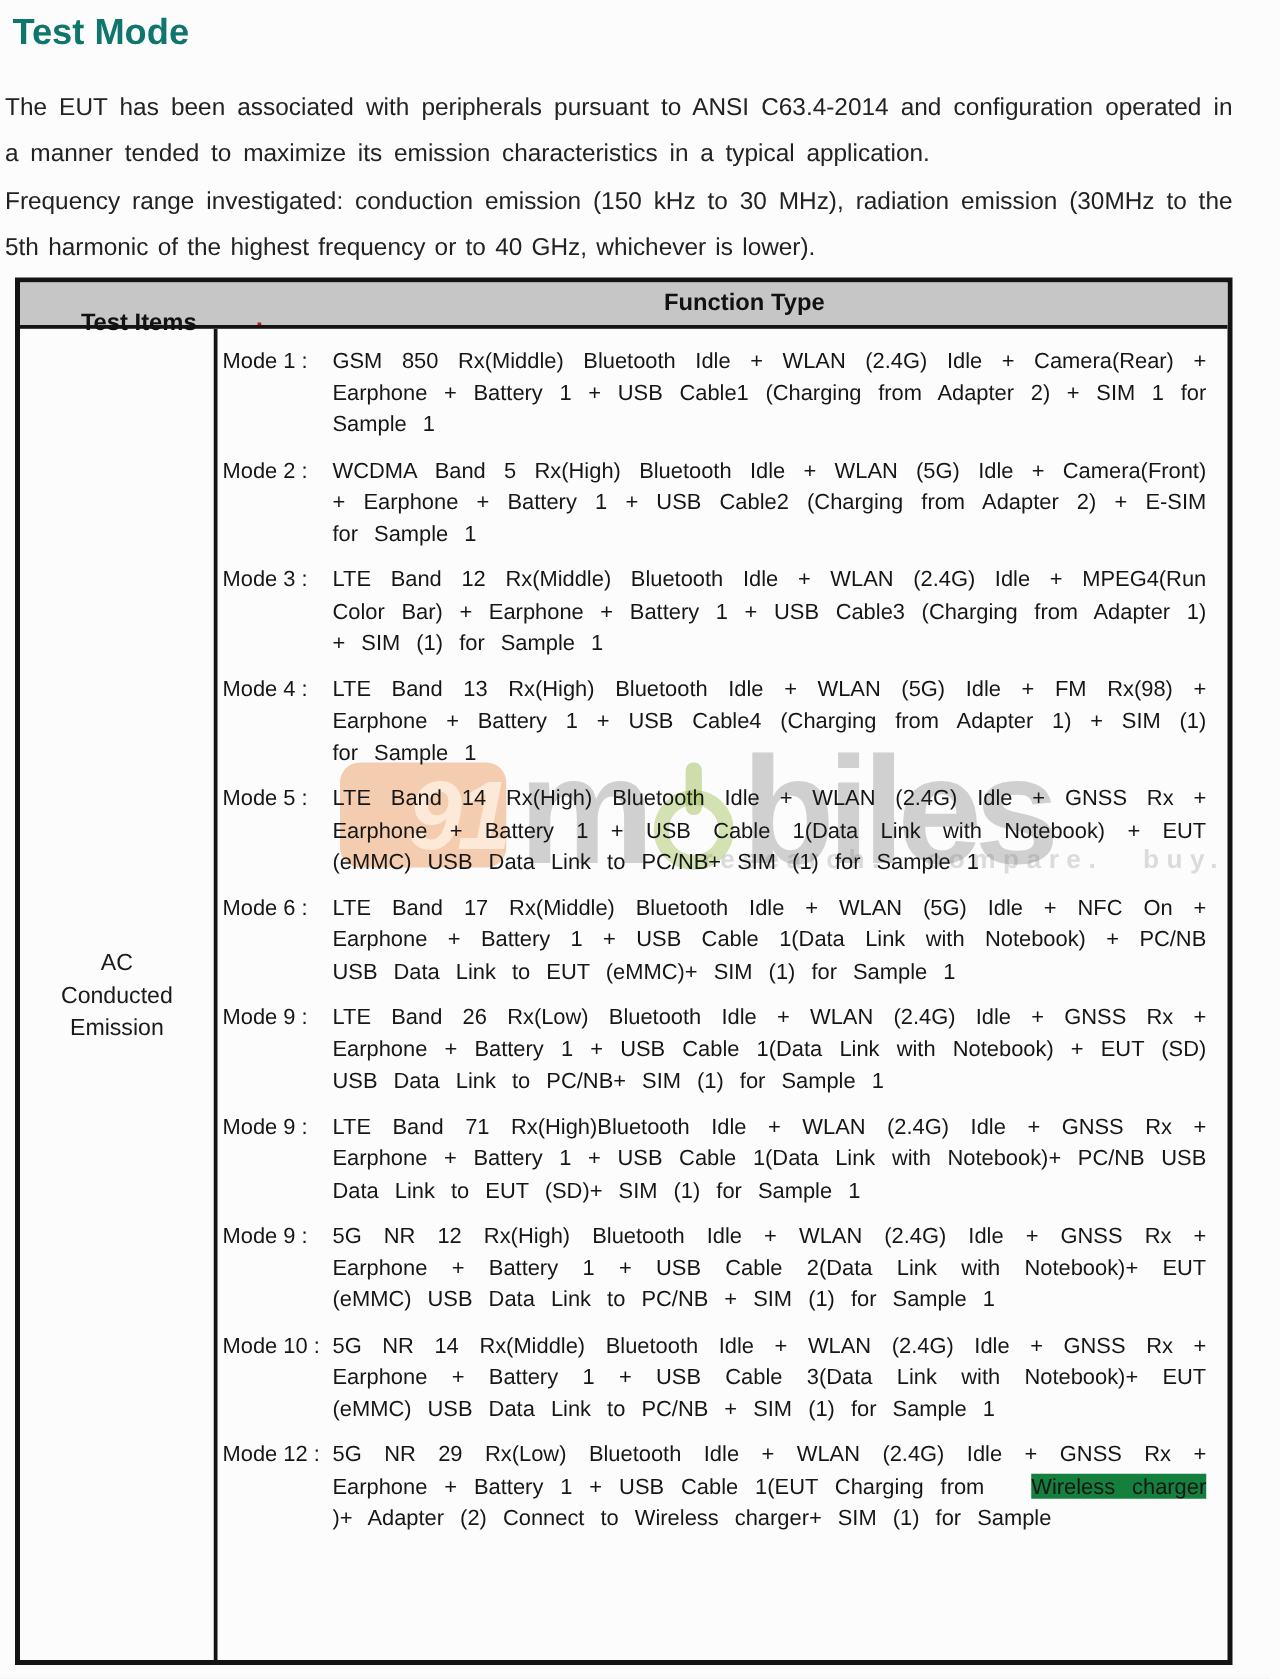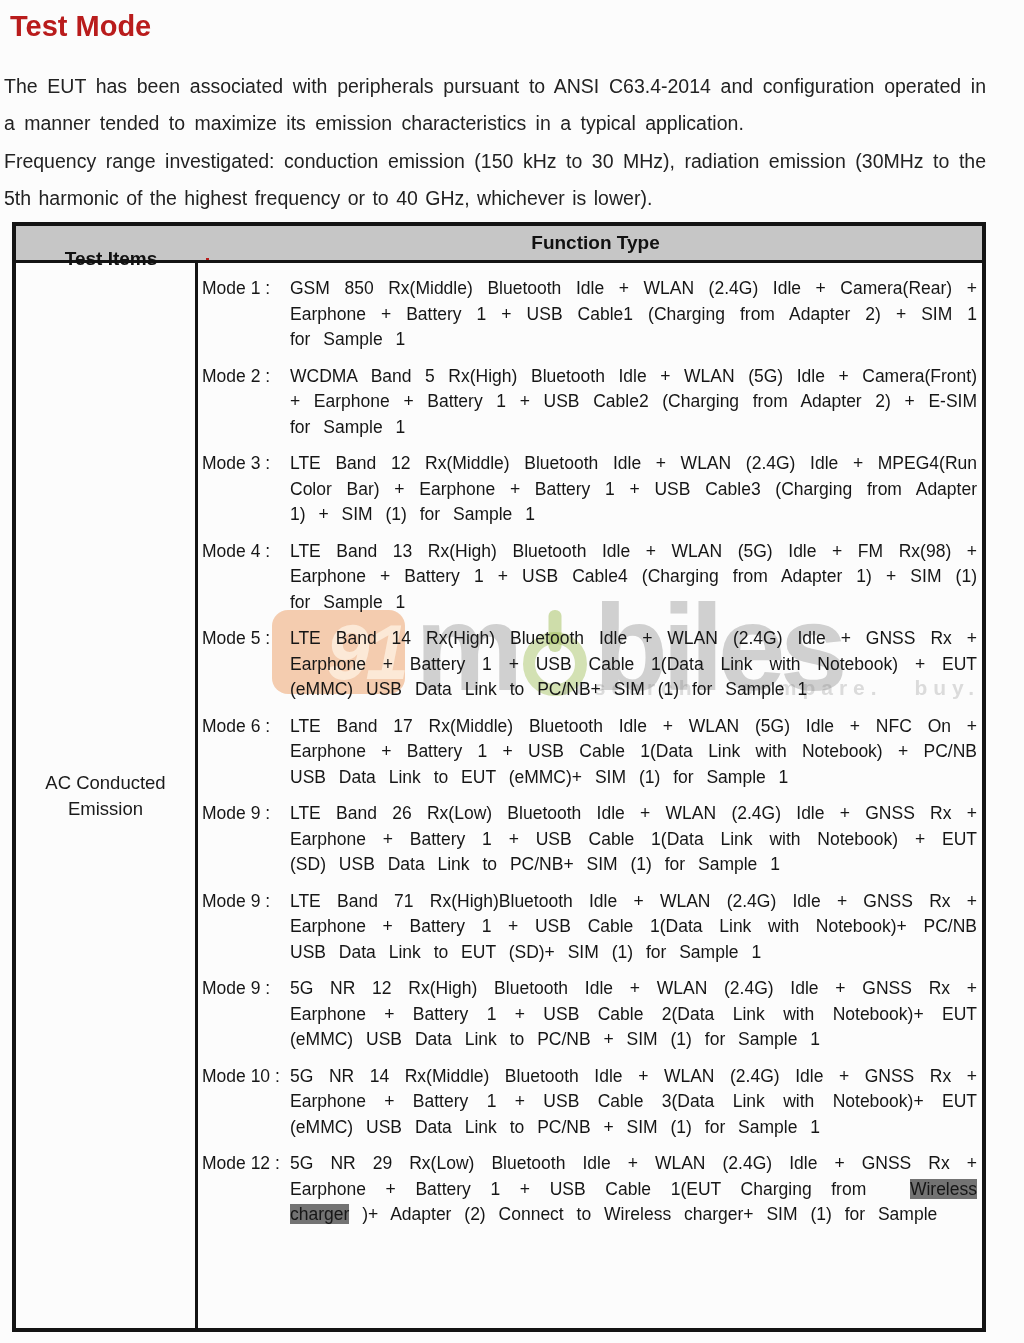--- a/index.html
+++ b/index.html
@@ -4,21 +4,21 @@
 <style>
   * { margin:0; padding:0; box-sizing:border-box; }
   html,body { background:#e8e8e8; }
   .page {
     position:relative; width:1024px; height:1343px;
     background:#fcfcfc; overflow:hidden;
     font-family:"Liberation Sans", sans-serif; color:#1c1c1c;
   }
   .title {
     position:absolute; left:10px; top:10px;
-    font-size:29px; font-weight:bold; letter-spacing:0px; color:#b91c1c;
+    font-size:29px; font-weight:bold; letter-spacing:0px; color:#0f766e;
   }
   .intro { position:absolute; left:4px; width:982px; text-align:justify; font-size:19.5px; line-height:37px; color:#222; }
   .intro-1 { top:68px; word-spacing:4px; }
   .intro-2 { top:143px; word-spacing:2px; }
 
   
   .watermark { position:absolute; left:272px; top:556px; height:142px; display:flex; align-items:flex-end; z-index:1; pointer-events:none; }
   .wm-badge {
     width:133px; height:84px; margin-bottom:4px; border-radius:16px;
     background:rgba(233,138,68,0.42);
@@ -44,32 +44,32 @@
   .tbl {
     position:absolute; left:12px; top:222px; width:974px; height:1110px;
     border:4px solid #141414; display:flex; flex-direction:column; z-index:2; background:transparent;
   }
   .tbl-head { display:flex; height:37px; background:#c6c6c6; border-bottom:3px solid #141414; flex:none; }
   .th { display:flex; align-items:center; justify-content:center; font-size:19px; font-weight:bold; color:#111; }
   .th-items { width:193px; border-right:3px solid #b91c1c; flex:none;margin-top:32px; }
   .th-func { flex:1; }
   .tbl-body { display:flex; flex:1; overflow:hidden; }
   .td-items {
-    width:182px; flex:none; border-right:3px solid #141414;
+    width:158px; flex:none; border-right:3px solid #141414;
     display:flex; align-items:center; justify-content:center; text-align:center;
     font-size:18.5px; line-height:26px; color:#1a1a1a; padding:0 20px;
   }
-  .td-func { flex:1; padding:13px 5px 0 4px; overflow:hidden; }
+  .td-func { flex:1; padding:13px 17px 0 4px; overflow:hidden; }
   .mode {
     font-size:17.5px; line-height:25.5px; margin-bottom:11px;
     text-align:justify; word-spacing:8px; color:#161616;
     padding-left:88px; text-indent:-88px;
   }
   .mode-label { display:inline-block; width:88px; text-indent:0; text-align:left; word-spacing:normal; }
-  .hl { background:#737373;margin-left:24px; }
+  .hl { background:#15803d;margin-left:24px; }
 </style>
 </head>
 <body>
 
 <div class="page">
 
   <div class="title">Test Mode</div>
 
   <p class="intro intro-1">The EUT has been associated with peripherals pursuant to ANSI C63.4-2014 and configuration operated in a manner tended to maximize its emission characteristics in a typical application.</p>
   <p class="intro intro-2">Frequency range investigated: conduction emission (150 kHz to 30 MHz), radiation emission (30MHz to the 5th harmonic of the highest frequency or to 40 GHz, whichever is lower).</p>

